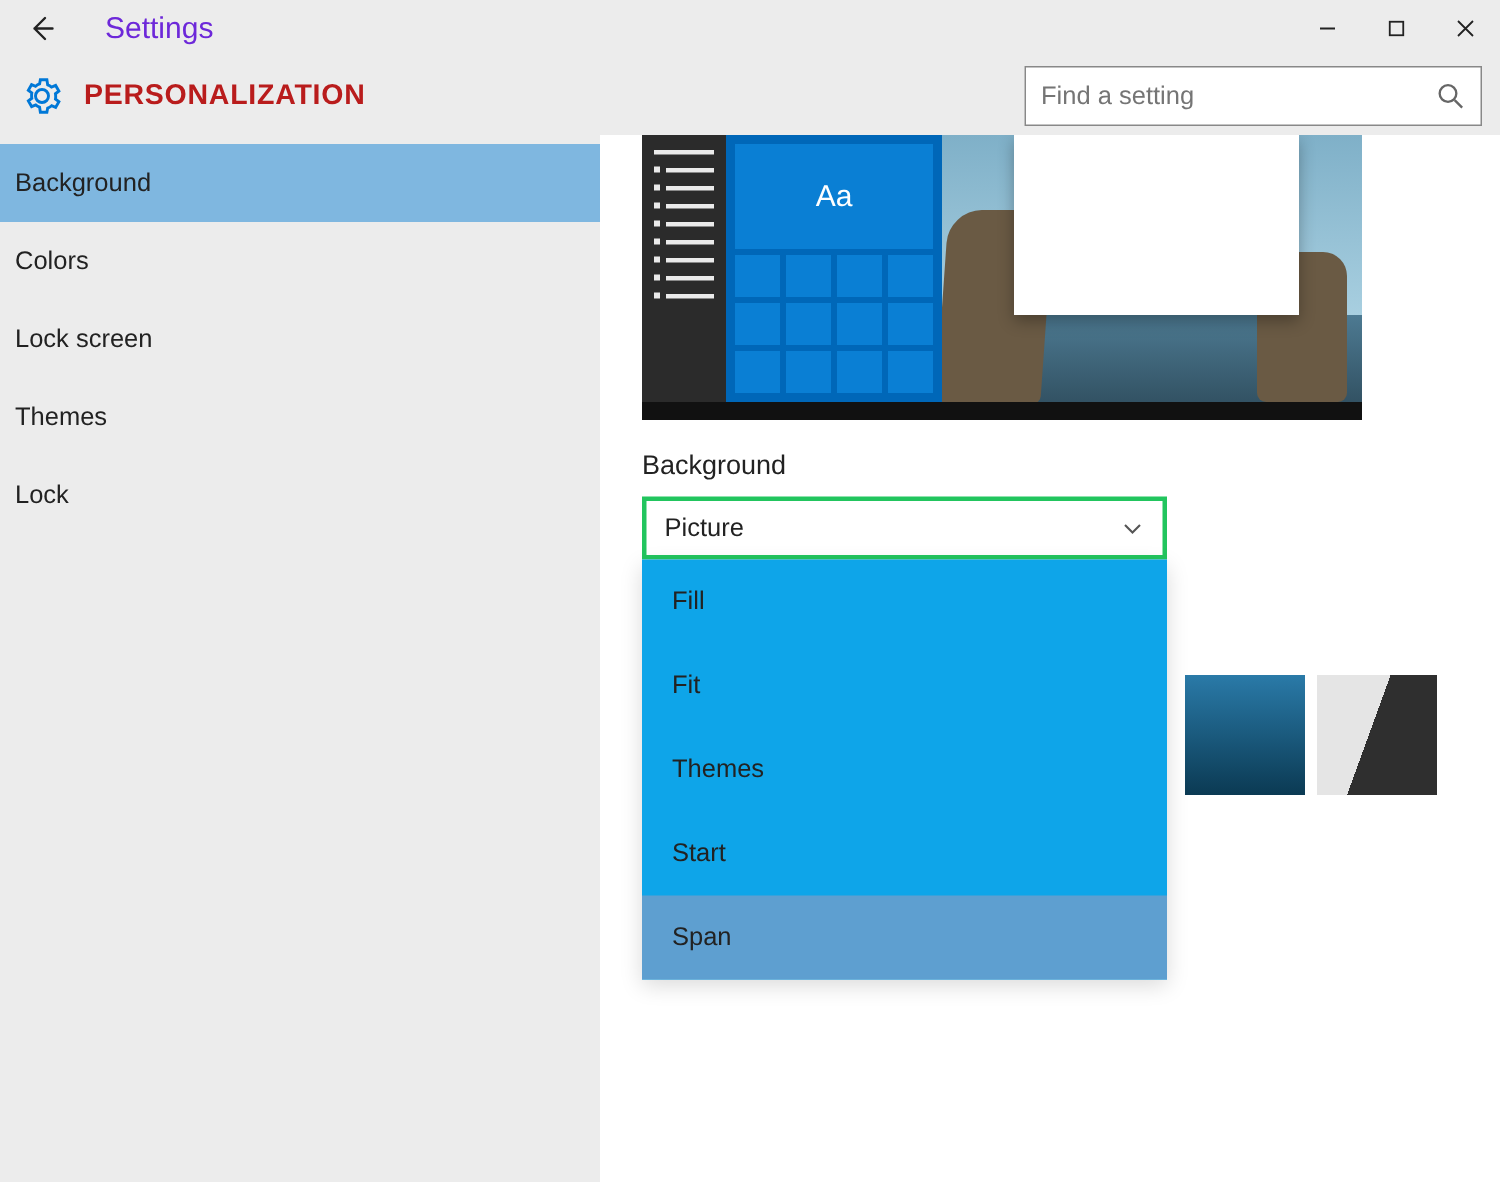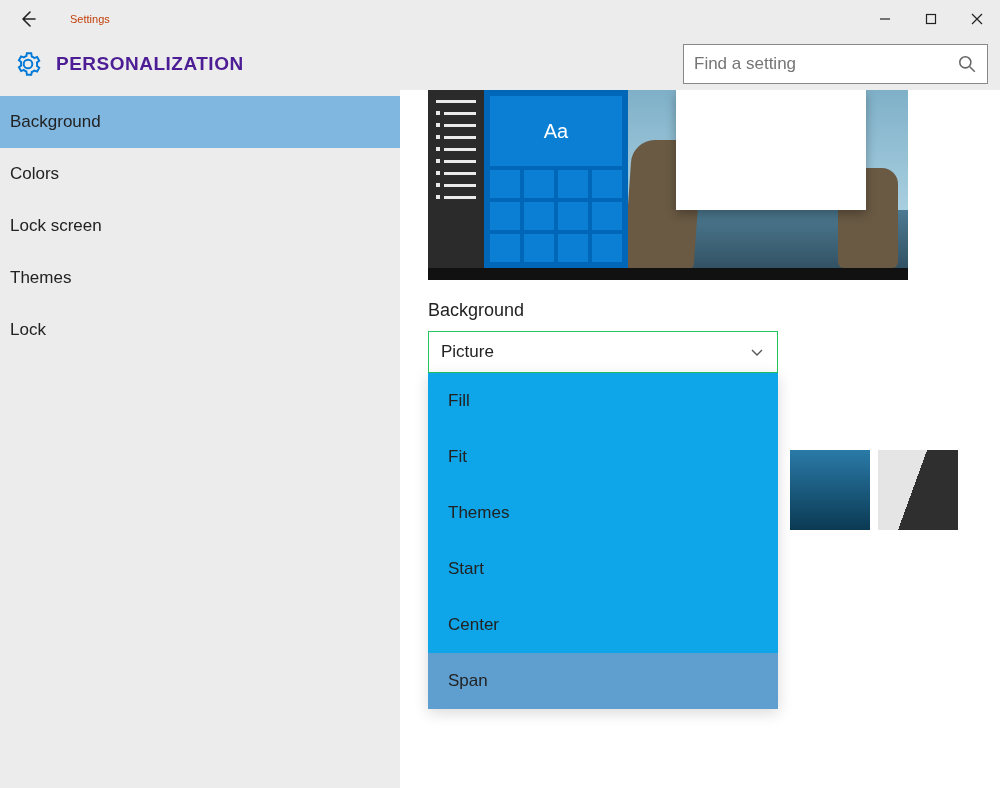--- a/index.html
+++ b/index.html
@@ -1,26 +1,26 @@
 <!DOCTYPE html>
 <html><head>
 <meta charset="utf-8">
 <style>
   * { box-sizing: border-box; margin: 0; padding: 0; font-family: "Segoe UI", Arial, sans-serif; }
   body { width: 1000px; height: 788px; background: #ececec; overflow: hidden; }
 
   .titlebar { height: 38px; display: flex; align-items: center; padding-left: 12px; }
   .titlebar .back { width: 32px; height: 32px; display: flex; align-items: center; justify-content: center; cursor: pointer; }
-  .titlebar .app-title { font-size: 11px; margin-left: 26px; color: #c2410c; }
+  .titlebar .app-title { font-size: 20px; margin-left: 26px; color: #6d28d9; }
   .titlebar .spacer { flex: 1; }
   .titlebar .winbtn { width: 46px; height: 38px; display: flex; align-items: center; justify-content: center; cursor: pointer; }
 
   .hdr { height: 52px; display: flex; align-items: center; }
   .hdr .gear { width: 56px; display: flex; align-items: center; justify-content: center; color: #0078d7; }
-  .hdr .section-title { font-size: 19px; font-weight: 600; letter-spacing: 0.5px; color: #4c1d95; }
+  .hdr .section-title { font-size: 19px; font-weight: 600; letter-spacing: 0.5px; color: #b91c1c; }
   .hdr .spacer { flex: 1; }
   .search-wrap { margin-right: 12px; }
   .search { width: 305px; height: 40px; border: 1px solid #888; background: #fff; display: flex; align-items: center; padding: 0 10px; }
   .search input { flex: 1; border: none; outline: none; font-size: 17px; color: #555; background: transparent; }
   .search .sicon { width: 20px; height: 20px; color: #666; }
 
   .body { display: flex; height: calc(788px - 90px); }
   .sidebar { width: 400px; padding-top: 6px; }
   .sidebar .item { height: 52px; display: flex; align-items: center; padding-left: 10px; font-size: 17px; color: #222; cursor: pointer; }
   .sidebar .item.active { background: #7fb7e0; }
@@ -44,21 +44,21 @@
   .startpane .menucol .linepair { display:flex; gap:4px; }
   .startpane .menucol .linepair .d { width:4px; height:4px; background:#fff; opacity:.9; }
   .startpane .menucol .linepair .l { flex:1; height:3px; background:#fff; opacity:.9; margin-top:1px; }
   .startpane .tiles { flex: 1; background: #0067b8; position: relative; }
   .startpane .tiles .bigtile { position: absolute; left: 6px; top: 6px; right: 6px; height: 70px; background: #0a7fd4; display:flex; align-items:center; justify-content:center; color:#fff; font-size:20px; }
   .startpane .tiles .grid { position:absolute; left:6px; right:6px; top:80px; bottom:6px; display:grid; grid-template-columns: repeat(4,1fr); grid-template-rows: repeat(3,1fr); gap:4px; }
   .startpane .tiles .grid .t { background:#0a7fd4; }
 
   .label-bg { margin: 20px 0 10px 28px; font-size: 18px; color: #222; }
 
-  .select { width: 350px; height: 42px; border: 1px solid #22c55e; background: #fff; display:flex; align-items:center; padding: 0 12px; margin-left: 28px; justify-content: space-between; cursor: pointer; }
+  .select { width: 350px; height: 42px; border: 3px solid #22c55e; background: #fff; display:flex; align-items:center; padding: 0 12px; margin-left: 28px; justify-content: space-between; cursor: pointer; }
   .select span { font-size: 17px; color: #222; }
 
   .dropdown { width: 350px; background: #0ea5e9; margin-left: 28px; box-shadow: 0 4px 14px rgba(0,0,0,.15); position: relative; z-index: 5; }
   .dropdown .opt { height: 56px; display:flex; align-items:center; padding-left: 20px; font-size: 17px; color: #222; cursor: pointer; }
   .dropdown .opt.selected { background: #5e9fd0; }
 
   .thumbs { position:absolute; left: 390px; top: 360px; display:flex; gap:8px; }
   .thumbs .th { width: 80px; height: 80px; background: #777; }
   .thumbs .th.a { background: linear-gradient(#2a7aa8,#0b3a53); }
   .thumbs .th.b { background: linear-gradient(110deg,#e5e5e5 45%, #2f2f2f 45%); }
@@ -211,23 +211,20 @@
         </div>
       <div class="opt">
           <span>Fit</span>
         </div>
       <div class="opt">
           <span>Themes</span>
         </div>
       <div class="opt">
           <span>Start</span>
         </div>
-      <div class="opt">
-          <span>Center</span>
-        </div>
       <div class="opt selected">
           <span>Span</span>
         </div>
     </div>
 
     <div class="thumbs">
       <div class="th a"></div>
       <div class="th b"></div>
     </div>
 

